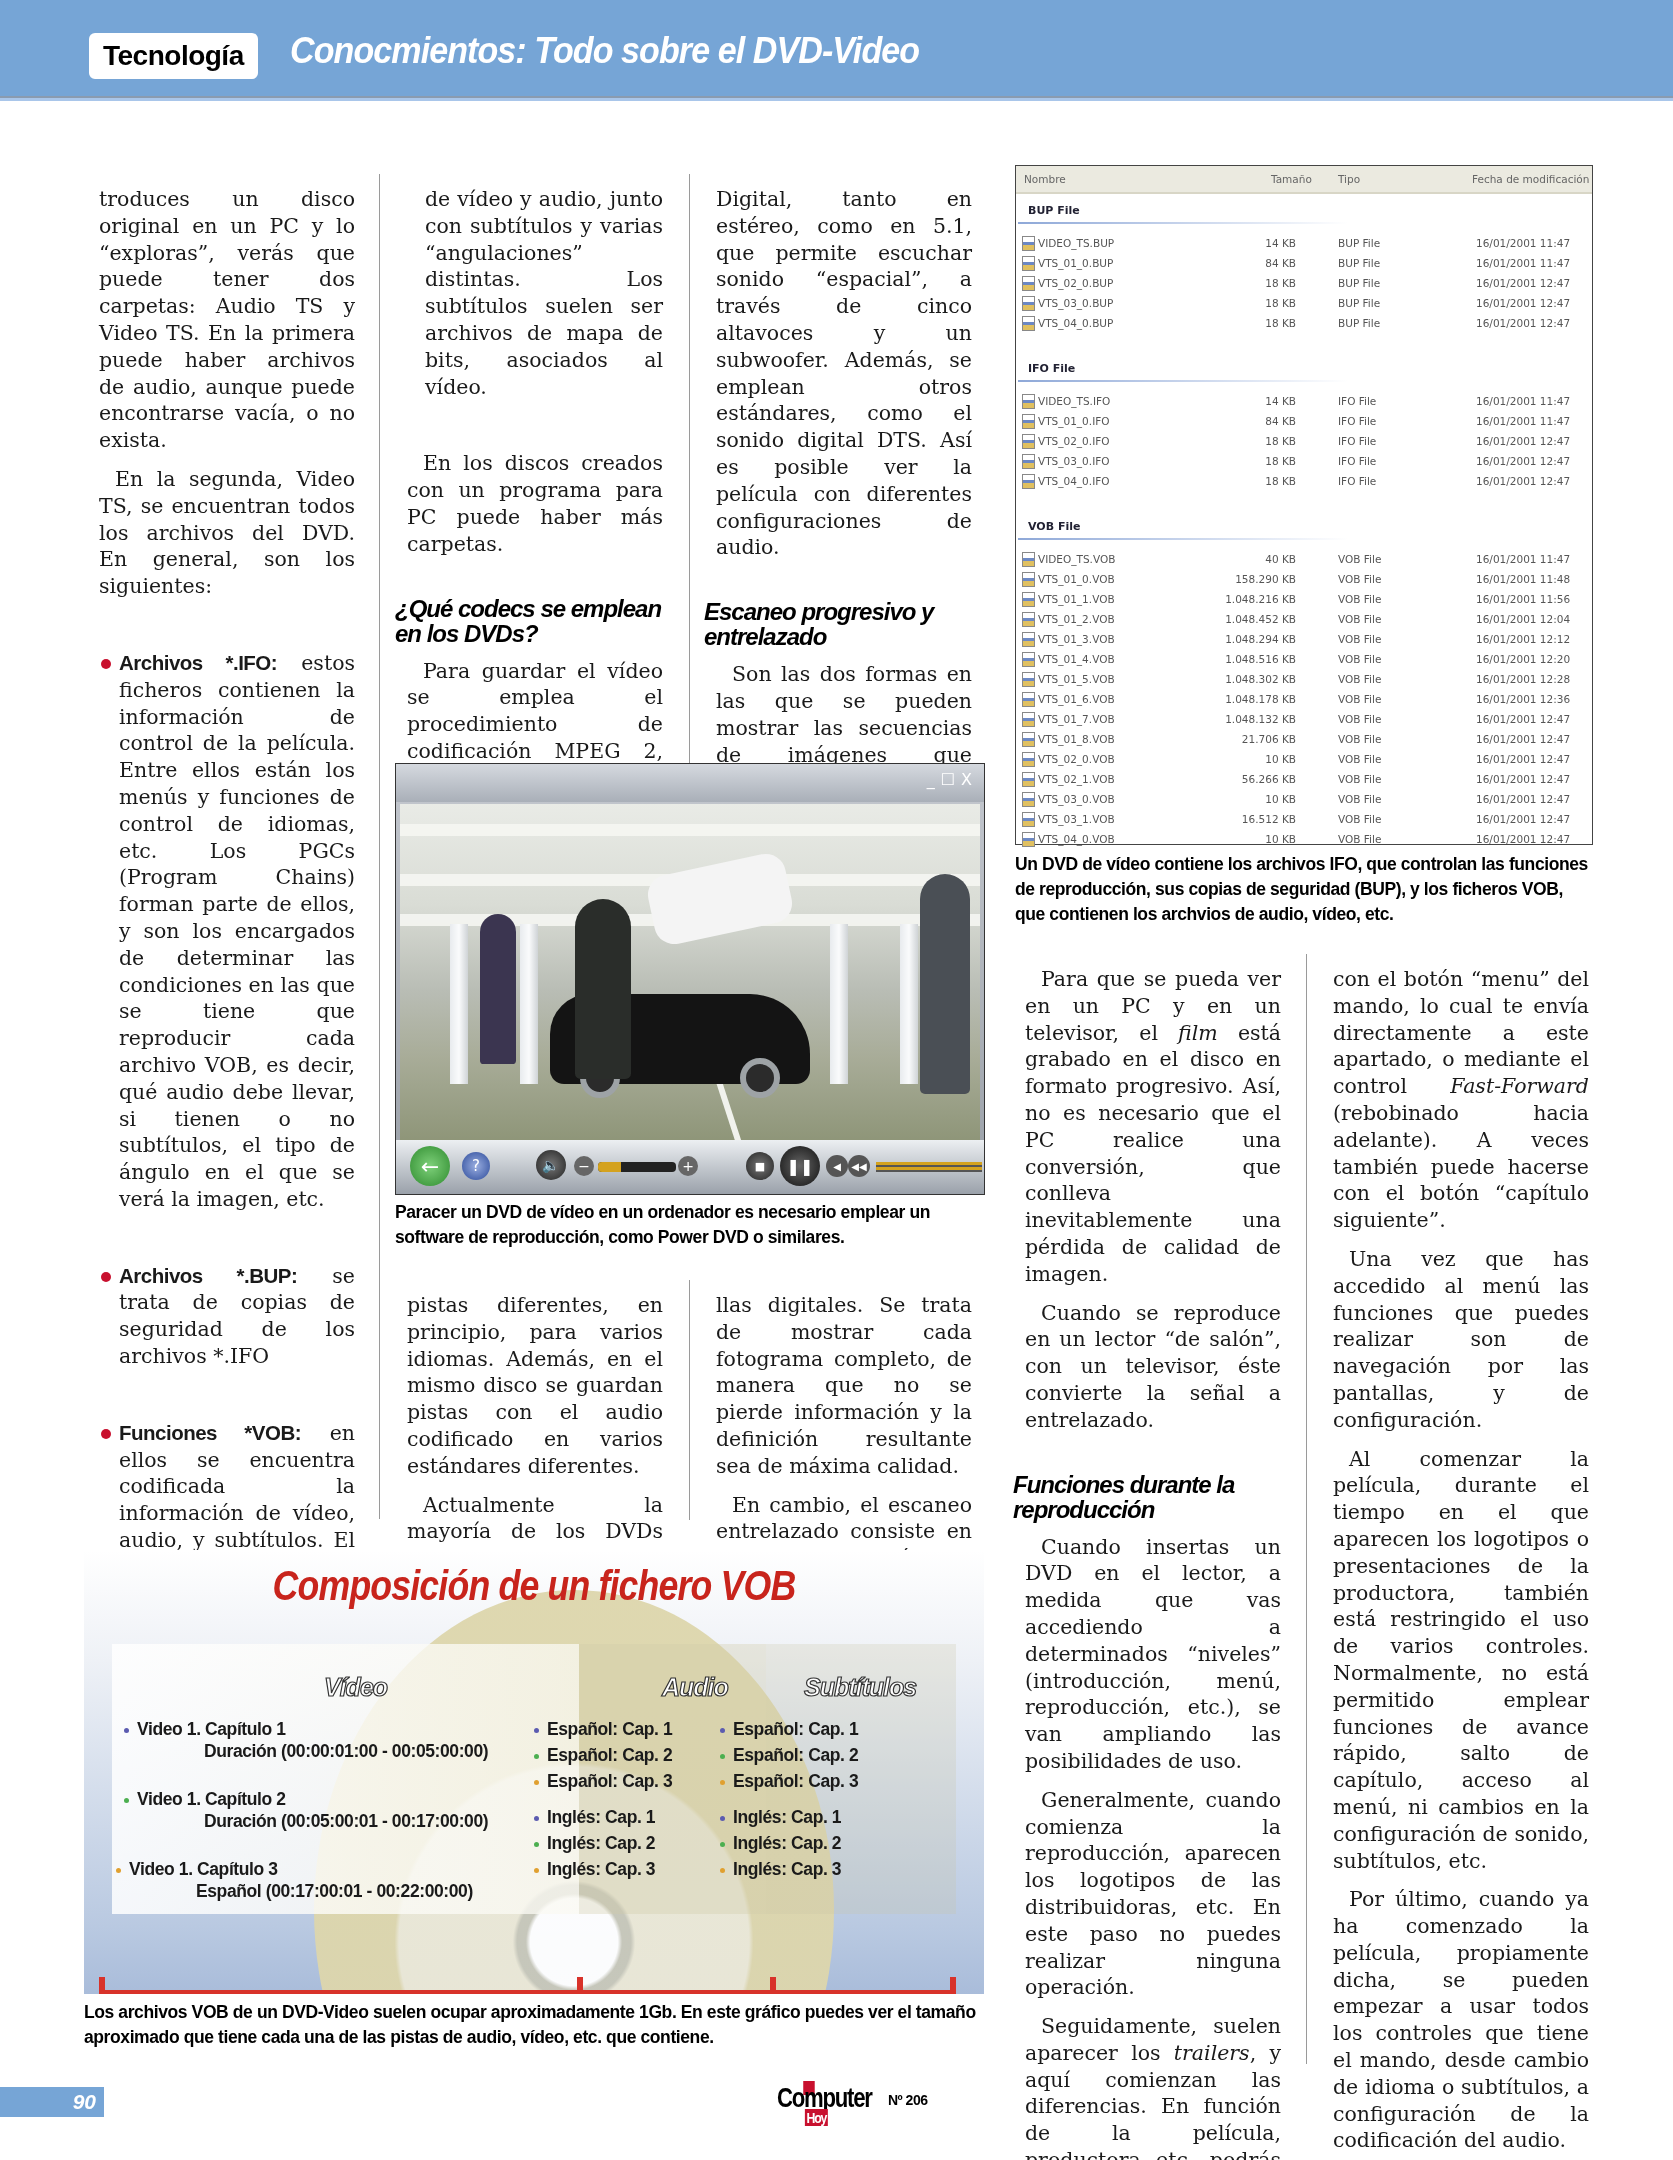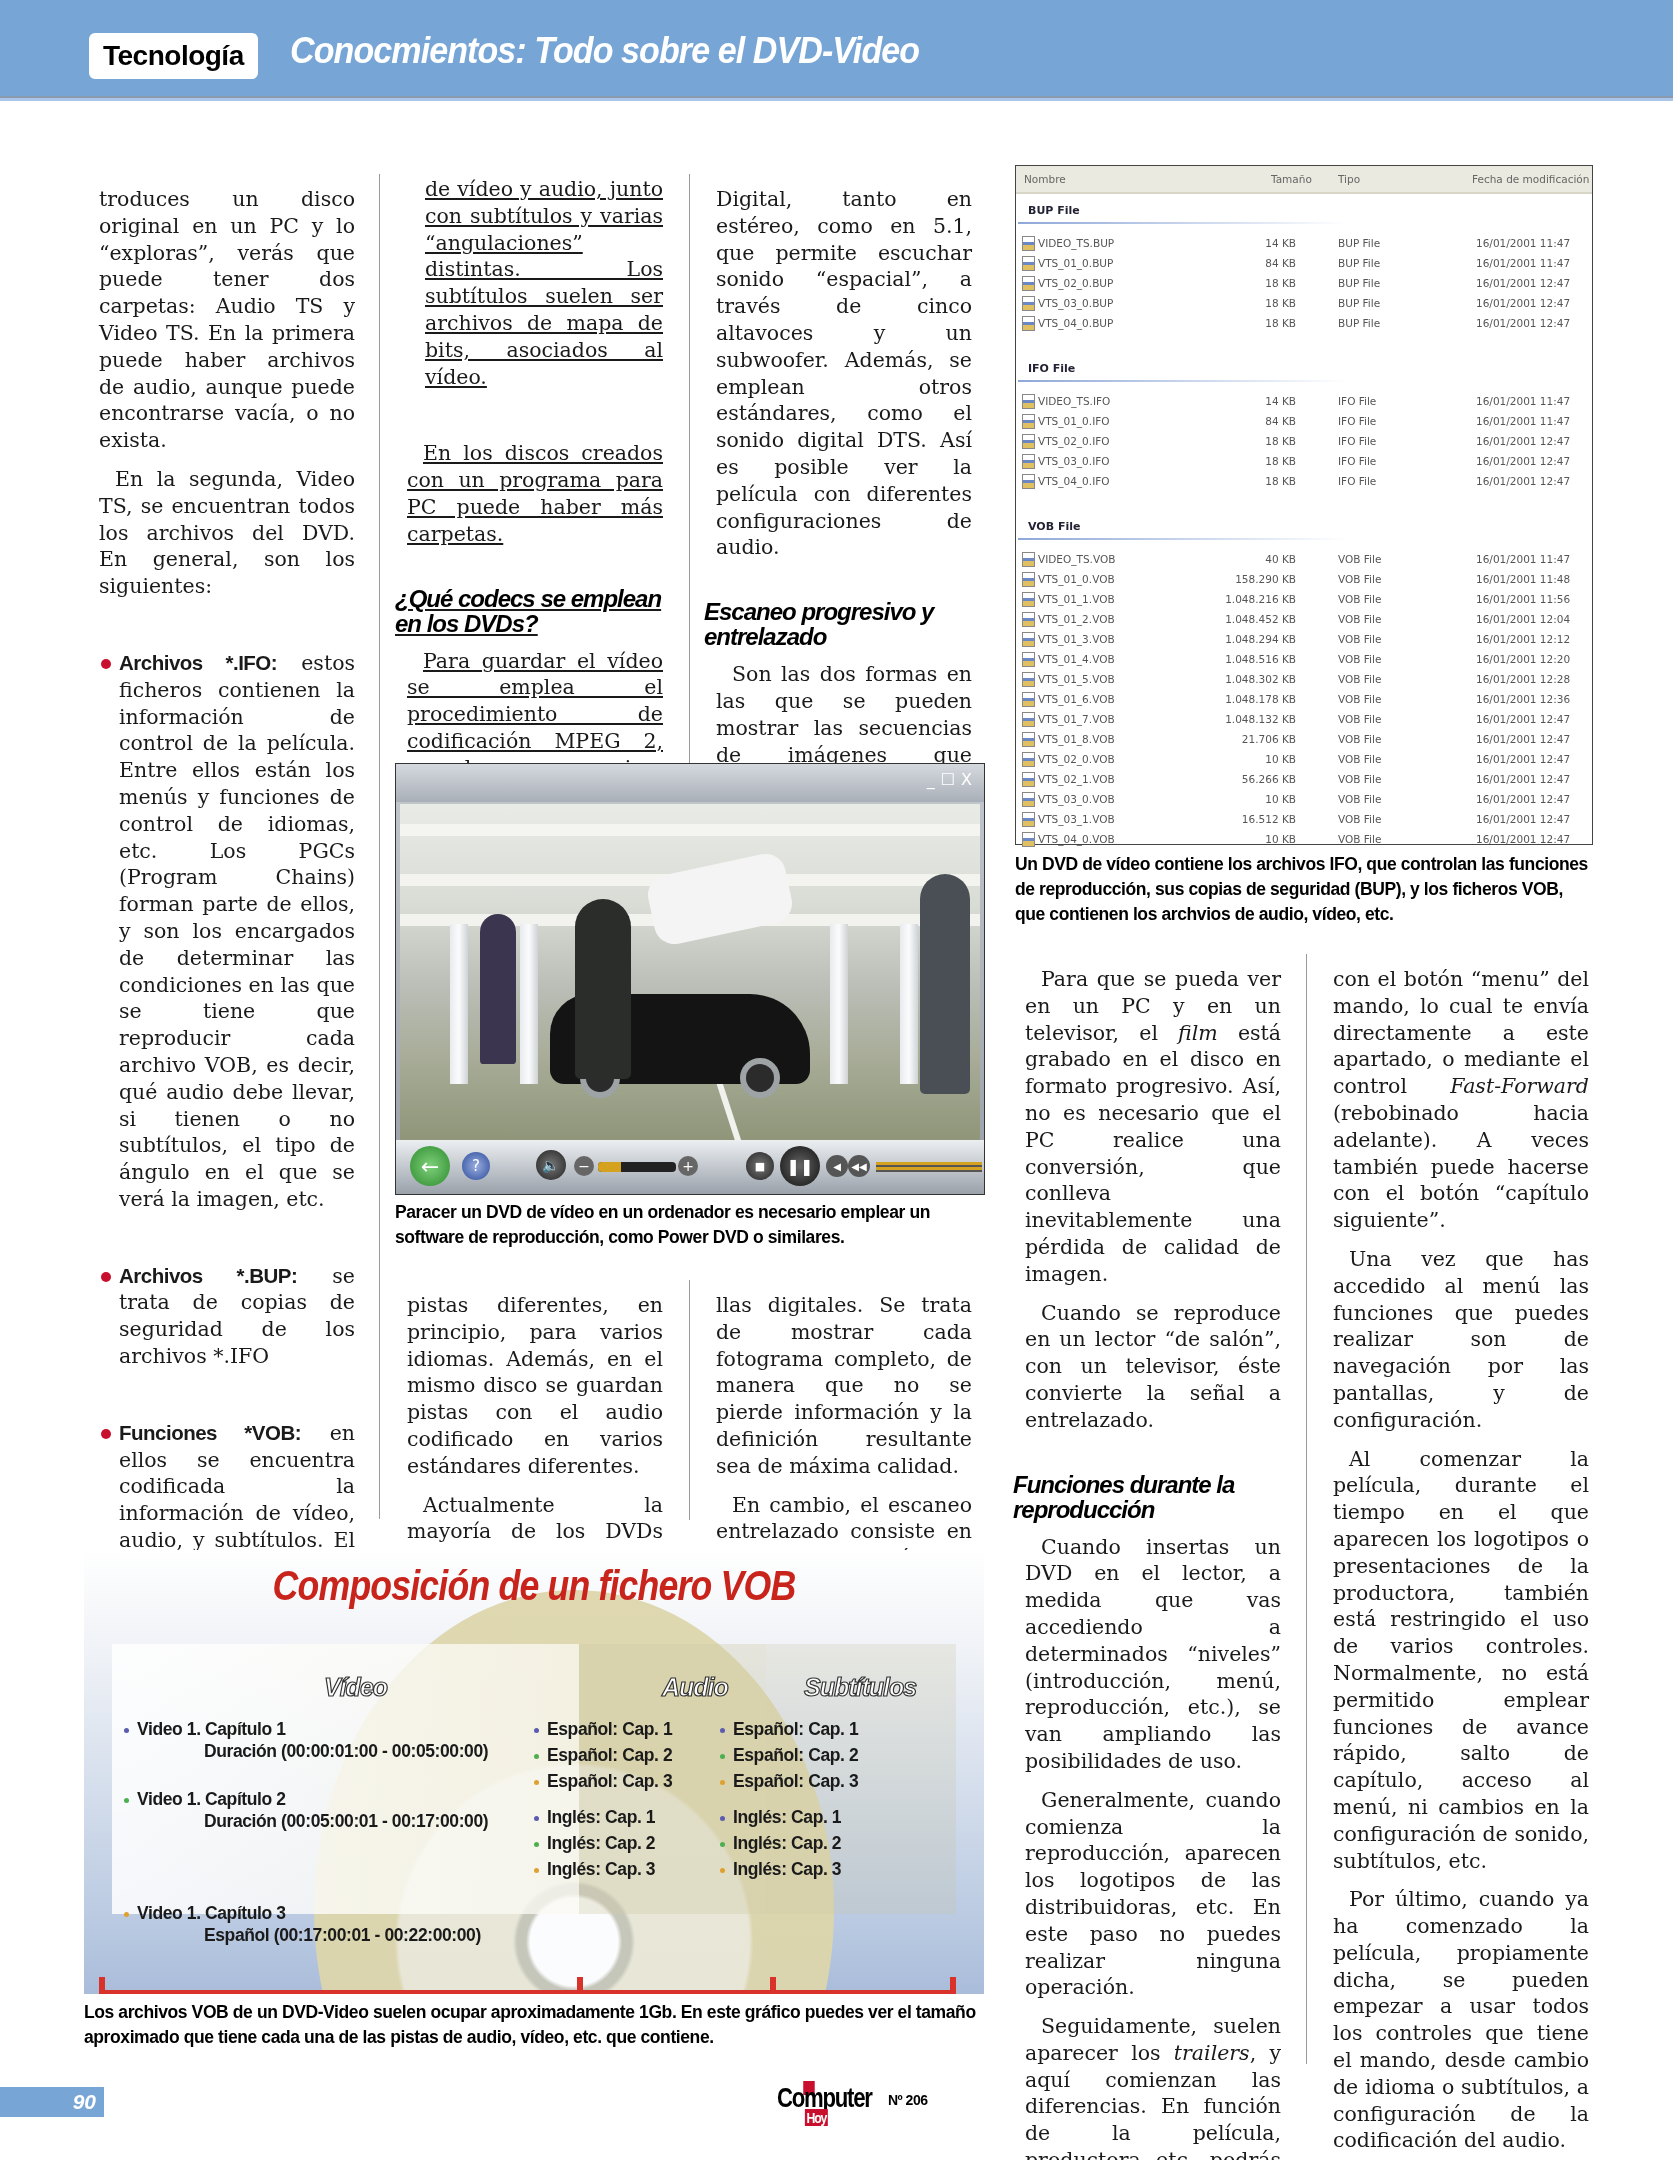--- a/index.html
+++ b/index.html
@@ -102,21 +102,21 @@
   <div class="gap"></div>
   <p class="bullet"><span class="dot"></span><b>Archivos *.IFO:</b><span> estos ficheros contienen la información de control de la película. Entre ellos están los menús y funciones de control de idiomas, etc. Los PGCs (Program Chains) forman parte de ellos, y son los encargados de determinar las condiciones en las que se tiene que reproducir cada archivo VOB, es decir, qué audio debe llevar, si tienen o no subtítulos, el tipo de ángulo en el que se verá la imagen, etc.</span></p>
   <div class="gap"></div>
   <p class="bullet"><span class="dot"></span><b>Archivos *.BUP:</b><span> se trata de copias de seguridad de los archivos *.IFO</span></p>
   <div class="gap"></div>
   <p class="bullet"><span class="dot"></span><b>Funciones *VOB:</b><span> en ellos se encuentra codificada la información de vídeo, audio, y subtítulos. El vídeo se encuentra en formato MPEG 2, y el audio puede estar codificado en AC3, Linear PCM, MPEG 2 Multichanel, o MPEG 1 Layer 2 (con dos canales de sonido). El procedimiento que se considera como estándar es AC3.</span></p>
   <p style="padding-left:20px; text-indent:0;">Un fichero VOB puede contener varios archivos</p>
 </div>
 <div class="col-rule" style="left:379px; top:174px; height:1345px;"></div>
 
-<div class="col" style="left:395px; top:164px; width:280px;text-decoration:underline;">
+<div class="col" style="left:395px; top:174px; width:280px;">
   <p style="padding-left:18px; text-indent:0;">de vídeo y audio, junto con subtítulos y varias “angulaciones” distintas. Los subtítulos suelen ser archivos de mapa de bits, asociados al vídeo.</p>
   <div class="gap"></div>
   <p>En los discos creados con un programa para PC puede haber más carpetas.</p>
   <div class="gap"></div>
   <h3>¿Qué codecs se emplean en los DVDs?</h3>
   <p>Para guardar el vídeo se emplea el procedimiento de codificación MPEG 2, con el que se comprime bastante, pero manteniendo una buena calidad.</p>
   <p>En cuanto al audio, generalmente se emplean varias</p>
 </div>
 <div class="col-rule" style="left:689px; top:174px; height:590px;"></div>
 
@@ -382,21 +382,21 @@
   <div class="panel-video"></div>
     <div class="panel-audio"></div>
     <div class="panel-sub"></div>
   <div class="title">Composición de un fichero VOB</div>
   <div class="col-head" style="left:240px;">Vídeo</div>
   <div class="col-head" style="left:578px;">Audio</div>
   <div class="col-head" style="left:720px;">Subtítulos</div>
   <div id="vob-items">
       <div class="item" style="left: 40px; top: 168px;"><span class="bd" style="background:#5b5bb0"></span><span>Video 1. Capítulo 1</span><span class="sub">Duración (00:00:01:00 - 00:05:00:00)</span></div>
       <div class="item" style="left: 40px; top: 238px;"><span class="bd" style="background:#4caf50"></span><span>Video 1. Capítulo 2</span><span class="sub">Duración (00:05:00:01 - 00:17:00:00)</span></div>
-      <div class="item" style="left: 40px; top: 308px; margin-top: 44px;"><span class="bd" style="background:#e0a030"></span><span>Video 1. Capítulo 3</span><span class="sub">Español (00:17:00:01 - 00:22:00:00)</span></div>
+      <div class="item" style="left: 32px; top: 308px;"><span class="bd" style="background:#e0a030"></span><span>Video 1. Capítulo 3</span><span class="sub">Español (00:17:00:01 - 00:22:00:00)</span></div>
       <div class="item" style="left: 450px; top: 168px;"><span class="bd" style="background:#5b5bb0"></span><span>Español: Cap. 1</span></div>
       <div class="item" style="left: 450px; top: 194px;"><span class="bd" style="background:#4caf50"></span><span>Español: Cap. 2</span></div>
       <div class="item" style="left: 450px; top: 220px;"><span class="bd" style="background:#e0a030"></span><span>Español: Cap. 3</span></div>
       <div class="item" style="left: 450px; top: 256px;"><span class="bd" style="background:#5b5bb0"></span><span>Inglés: Cap. 1</span></div>
       <div class="item" style="left: 450px; top: 282px;"><span class="bd" style="background:#4caf50"></span><span>Inglés: Cap. 2</span></div>
       <div class="item" style="left: 450px; top: 308px;"><span class="bd" style="background:#e0a030"></span><span>Inglés: Cap. 3</span></div>
       <div class="item" style="left: 636px; top: 168px;"><span class="bd" style="background:#5b5bb0"></span><span>Español: Cap. 1</span></div>
       <div class="item" style="left: 636px; top: 194px;"><span class="bd" style="background:#4caf50"></span><span>Español: Cap. 2</span></div>
       <div class="item" style="left: 636px; top: 220px;"><span class="bd" style="background:#e0a030"></span><span>Español: Cap. 3</span></div>
       <div class="item" style="left: 636px; top: 256px;"><span class="bd" style="background:#5b5bb0"></span><span>Inglés: Cap. 1</span></div>

